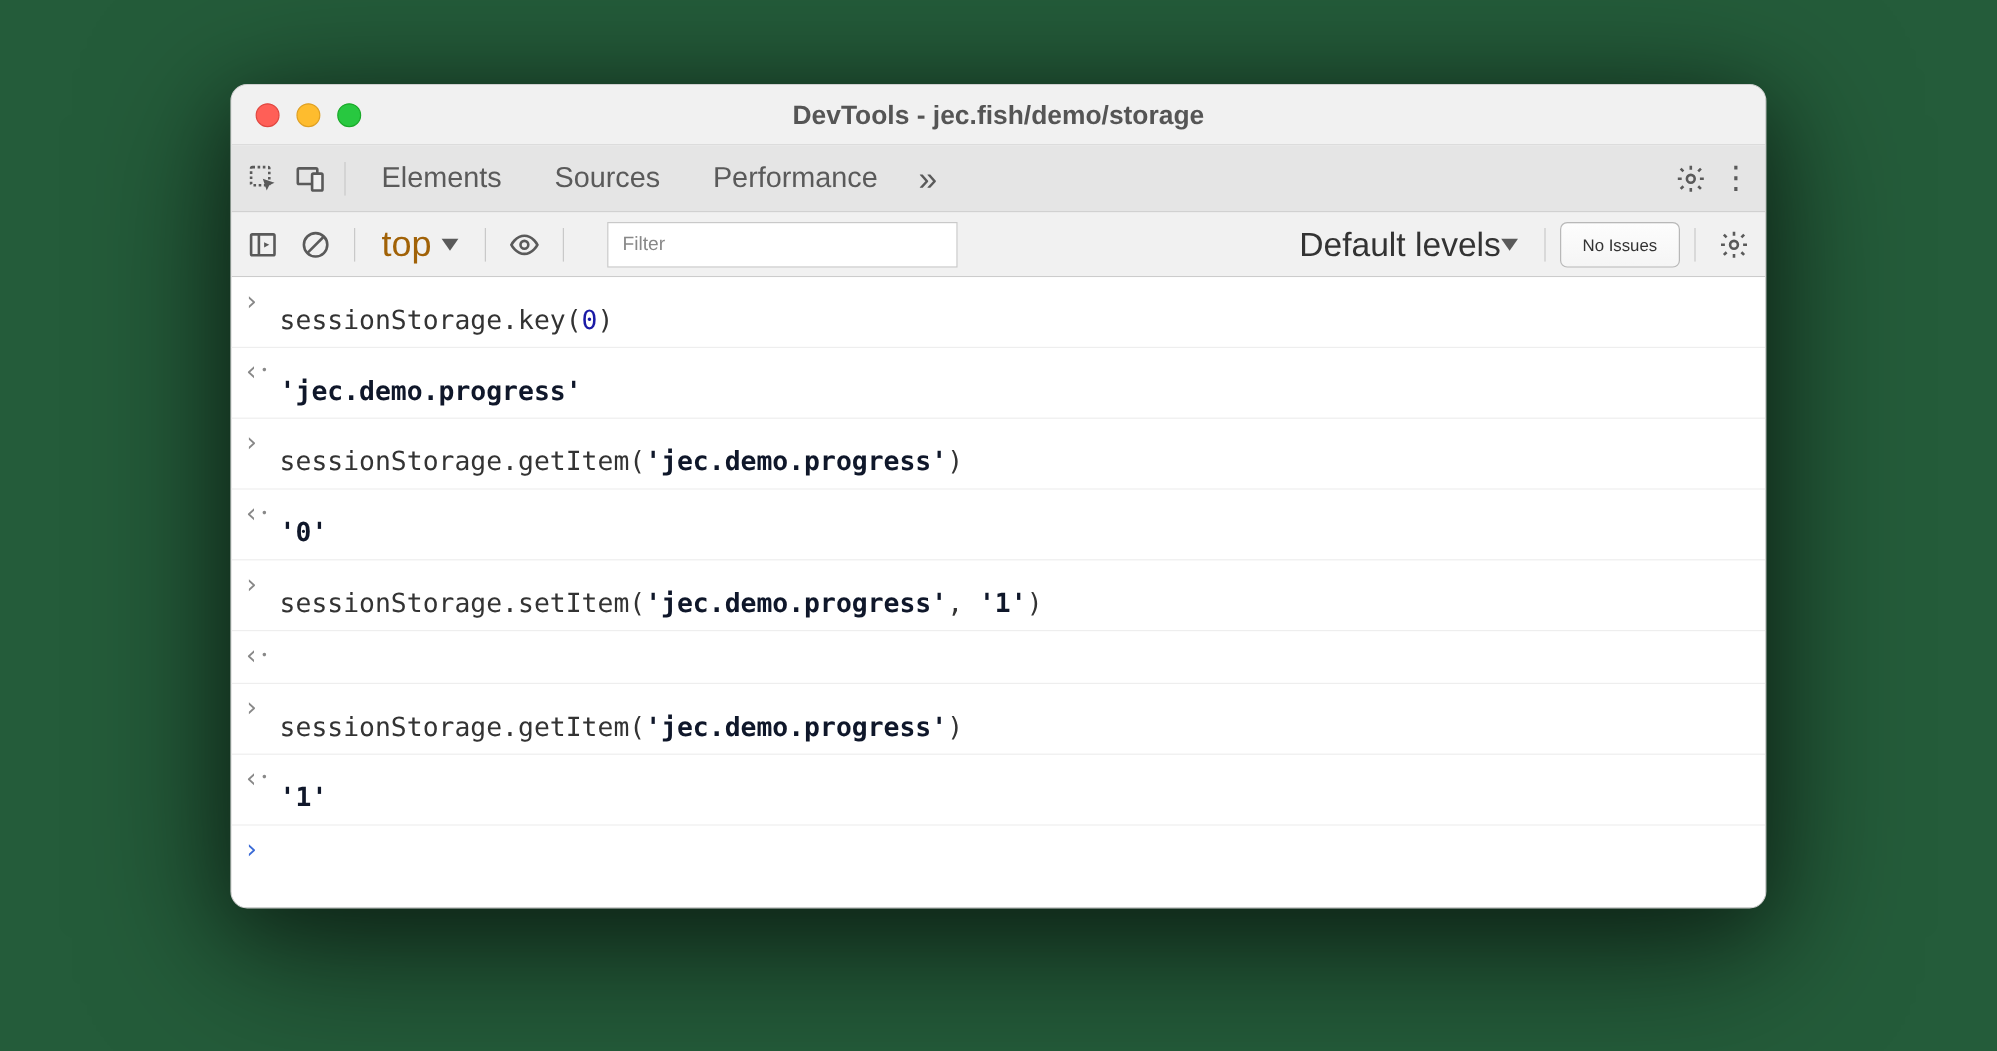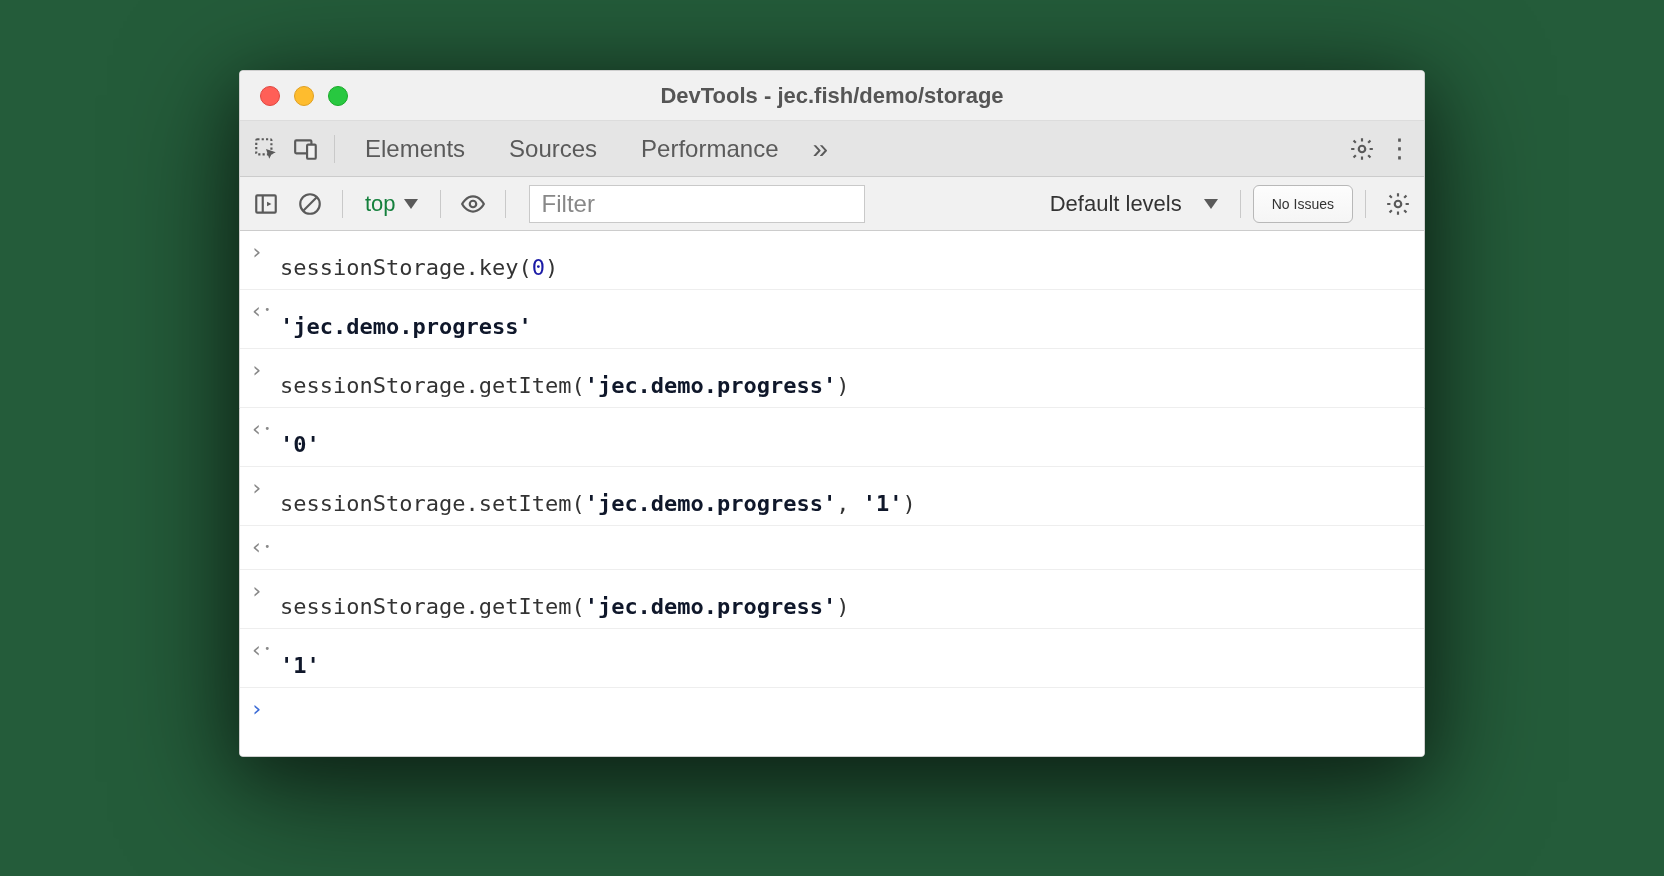--- a/index.html
+++ b/index.html
@@ -10,23 +10,23 @@
     font-family: -apple-system, BlinkMacSystemFont, "Segoe UI", Helvetica, Arial, sans-serif;
     display: flex;
     align-items: flex-start;
     justify-content: center;
   }
   .shadow-wrap {
     margin-top: 70px;
     filter: drop-shadow(0 25px 60px rgba(0,0,0,0.5)) drop-shadow(0 15px 30px rgba(0,0,0,0.35));
   }
   .window {
-    width: 1186px;
+    width: 1280px;
     background: #fff;
-    border-radius: 4px;
+    border-radius: 14px;
     border: 1px solid #cfcfcf;
     overflow: hidden;
   }
   .titlebar {
     height: 50px;
     background: #f1f1f1;
     display: flex;
     align-items: center;
     position: relative;
     border-bottom: 1px solid #dcdcdc;
@@ -106,47 +106,47 @@
     height: 54px;
     background: #f1f1f1;
     border-bottom: 1px solid #ccc;
     display: flex;
     align-items: center;
     padding: 0 6px;
     gap: 4px;
   }
   .context-select {
     display: flex; align-items: center;
-    font-size: 22px; color: #15803d;
+    font-size: 30px; color: #a16207;
     padding: 0 10px;
     cursor: pointer;
     gap: 8px;
   }
   .get-triangle {
     width: 0; height: 0;
     border-left: 7px solid transparent;
     border-right: 7px solid transparent;
     border-top: 10px solid #5a5a5a;
   }
   .filter-input {
     flex: 1; max-width: 450px;
     height: 38px;
     border: 1px solid #c9c9c9;
     background: #fff;
-    font-size: 24px;
+    font-size: 16px;
     padding: 0 12px;
     color: #333;
-    margin-left: 11px;
+    margin-left: 24px;
   }
   .filter-input::placeholder { color: #888; }
   .subspacer { flex: 1; }
   .levels {
     display: flex; align-items: center;
-    font-size: 22px; color: #333;
-    cursor: pointer; gap: 22px;
+    font-size: 28px; color: #333;
+    cursor: pointer; gap: 0;
     padding: 0 10px;
   }
   .issues-btn {
     height: 38px;
     border: 1px solid #b8b8b8;
     background: linear-gradient(#fdfdfd,#f5f5f5);
     border-radius: 6px;
     font-size: 14px;
     color: #333;
     padding: 0 18px;

